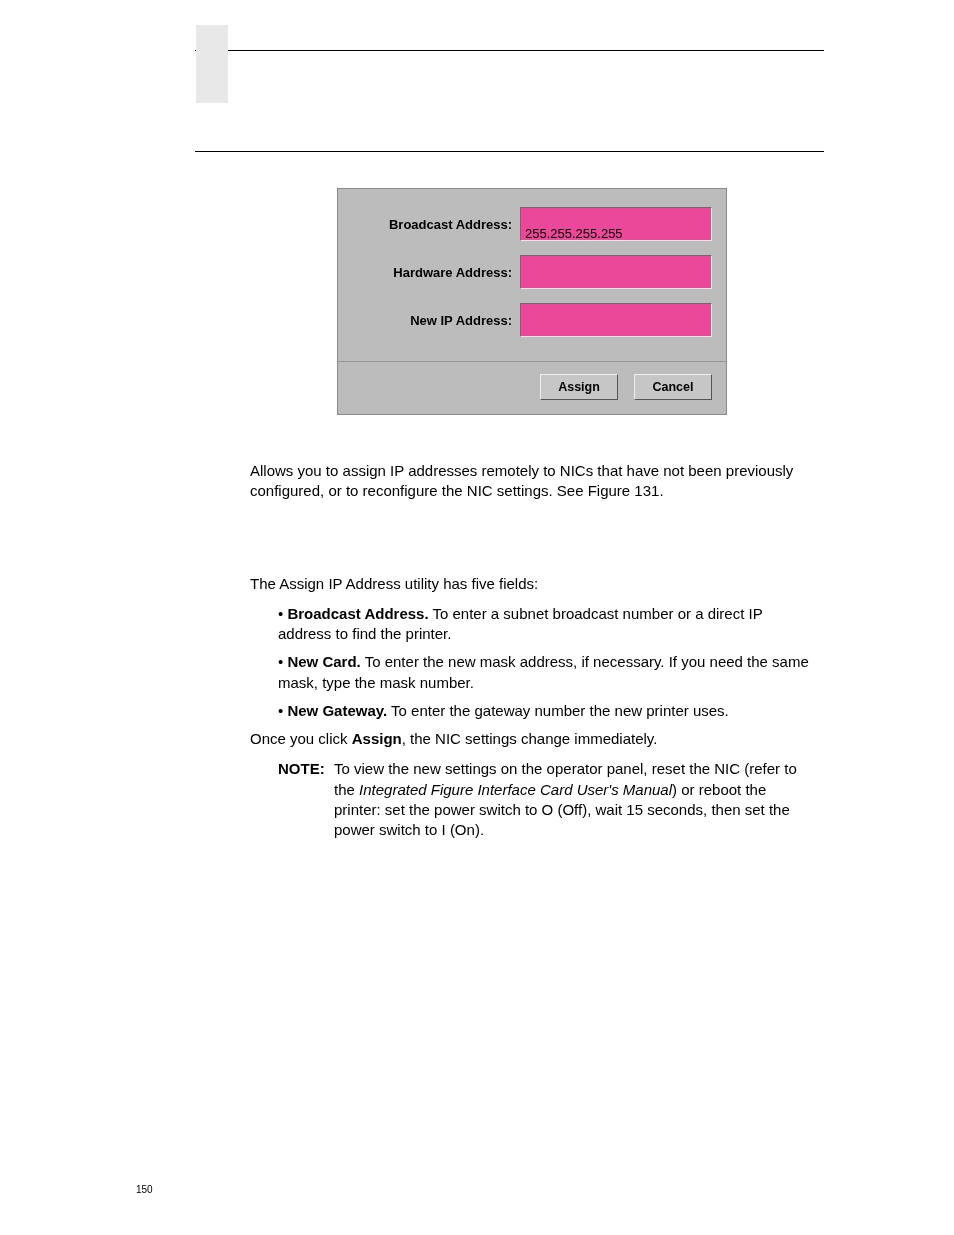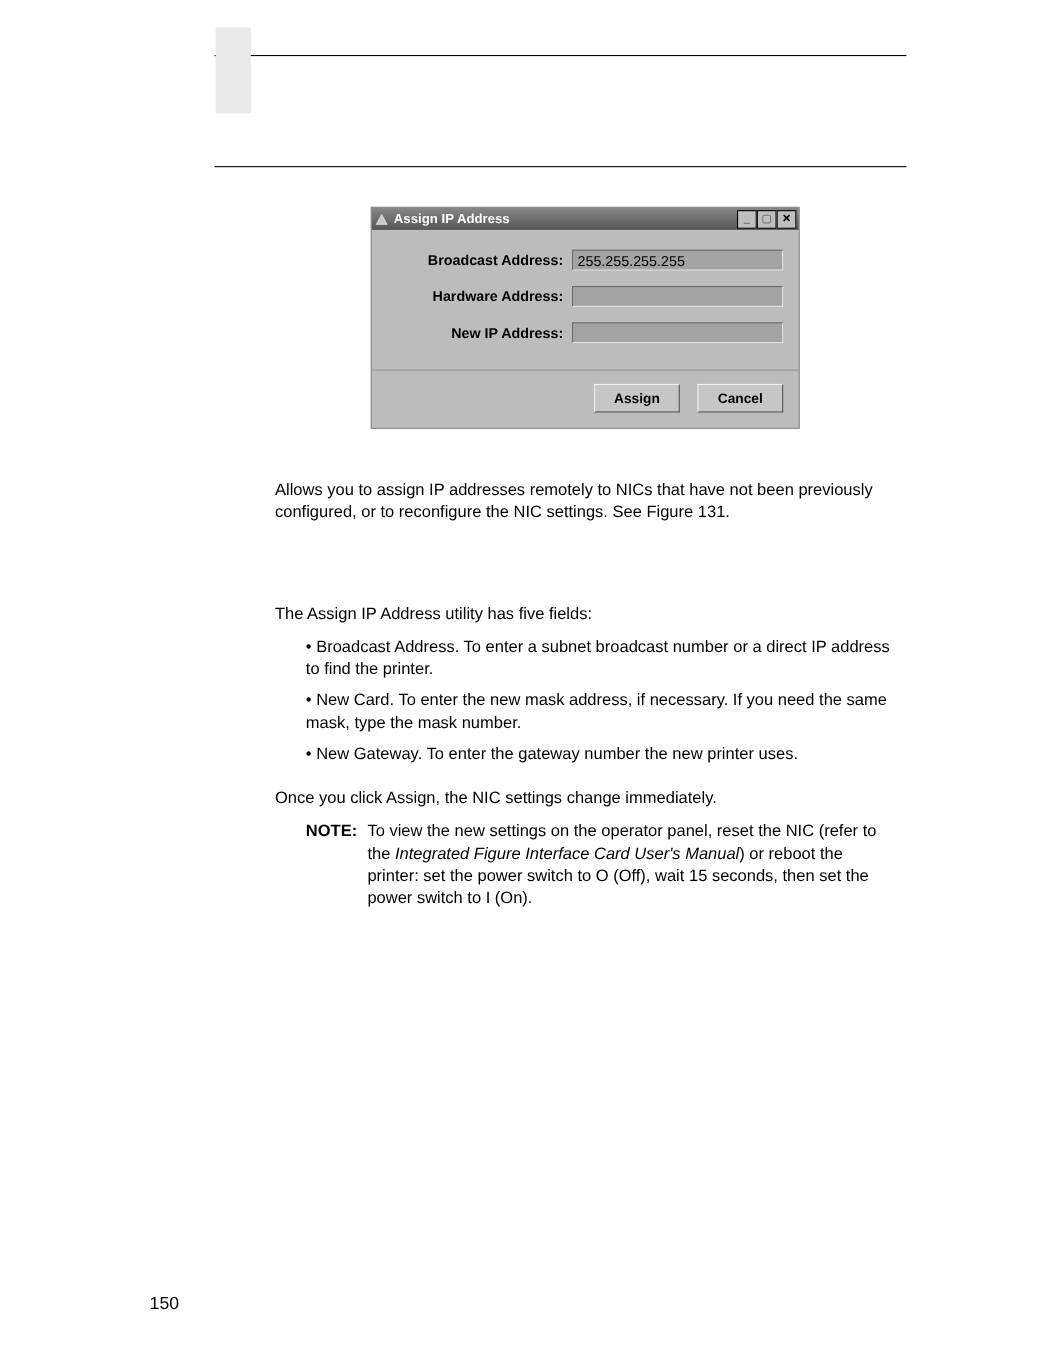--- a/index.html
+++ b/index.html
@@ -82,28 +82,28 @@
   .flabel {
     width: 160px;
     text-align: right;
     font-weight: bold;
     font-size: 13px;
     padding-right: 8px;
     color: #000;
   }
   .finput {
     flex: 1;
-    height: 19px;
-    background: #a3a3a3;
+    height: 29px;
+    background: #ec4899;
     border-top: 1.5px solid #6b6b6b;
     border-left: 1.5px solid #6b6b6b;
     border-right: 1px solid #e6e6e6;
     border-bottom: 1px solid #e6e6e6;
     font-size: 13px;
-    padding: 0 4px;
+    padding: 16px 4px;
     line-height: 19px;
     box-sizing: border-box;
   }
   .btnbar {
     border-top: 1px solid #999;
     padding: 12px 14px 14px 14px;
     display: flex;
     justify-content: flex-end;
     gap: 16px;
   }
@@ -116,75 +116,56 @@
     border-right: 1.5px solid #555;
     border-bottom: 1.5px solid #555;
     font-weight: bold;
     font-size: 12.5px;
     display: flex; align-items: center; justify-content: center;
   }
   .para {
     margin-top: 46px;
     line-height: 1.35;
   }
-  .para2 { margin-top: 20px; line-height: 1.35; }
+  .para2 { margin-top: 8px; line-height: 1.35; }
   .section-gap { margin-top: 72px; }
   .bullets { margin-top: 10px; }
   .bullet {
     margin: 8px 0 8px 28px;
     line-height: 1.35;
   }
-  .bold-lead { font-weight: normal; }
+  .bold-lead { font-weight: bold; }
   .note-row {
     display: flex;
     margin: 10px 0 0 28px;
     line-height: 1.35;
   }
   .note-lab {
     font-weight: bold;
     width: 56px;
     flex-shrink: 0;
   }
   .pagenum {
     position: absolute;
     left: 136px;
     bottom: 40px;
-    font-size: 16px;
+    font-size: 10px;
   }
 </style>
 </head>
 <body>
 
 <div class="page">
   <div class="header-box"></div>
   <div class="header-rule"></div>
   <div class="sub-rule"></div>
 
   <div class="content">
 
     <div class="fig">
-      <div class="titlebar">
-        <span class="ticon">
-          <svg width="12" height="12" viewBox="0 0 12 12">
-              <path d="M1 11 L6 2 L11 11 Z" fill="#ccc" stroke="#fff" stroke-width="0.5"></path>
-            </svg>
-        </span>
-        <span class="wtitle">Assign IP Address</span>
-        <div class="winbtns">
-          <div class="winbtn">
-              <span>_</span>
-            </div>
-          <div class="winbtn" style="color:#777;">
-              <span>▢</span>
-            </div>
-          <div class="winbtn">
-              <span>✕</span>
-            </div>
-        </div>
-      </div>
       <div class="form-body">
         <div class="frow">
           <div class="flabel">Broadcast Address:</div>
           <div class="finput">255.255.255.255</div>
         </div>
         <div class="frow">
           <div class="flabel">Hardware Address:</div>
           <div class="finput"></div>
         </div>
         <div class="frow">

